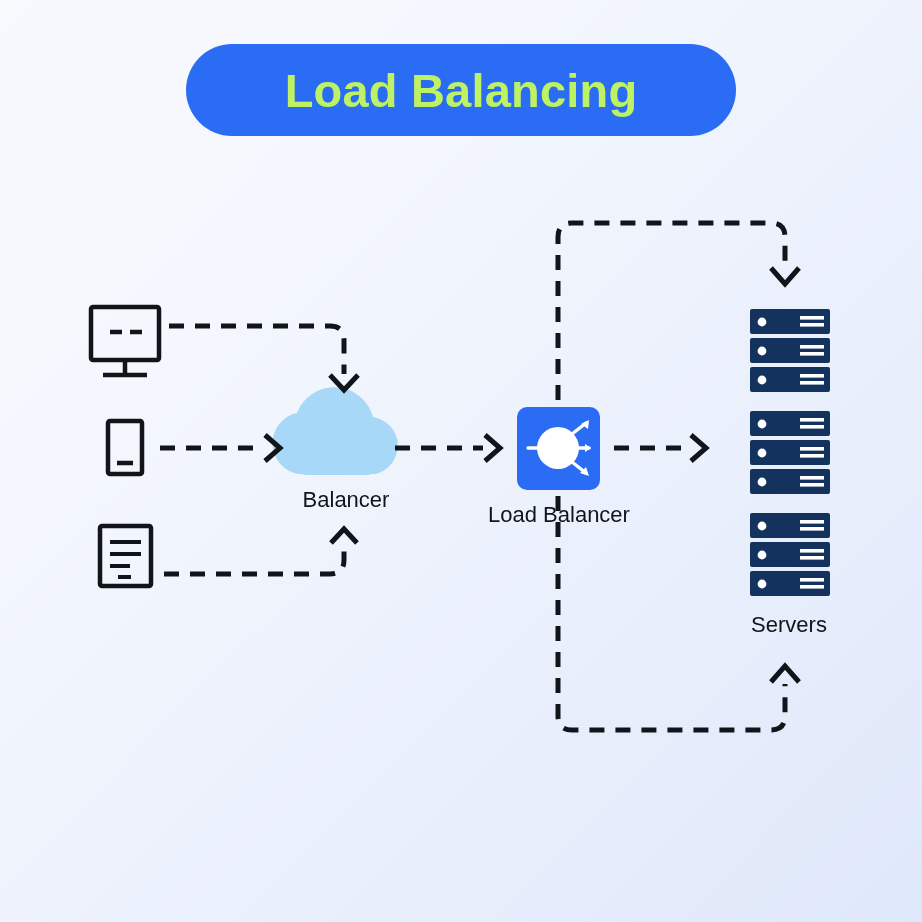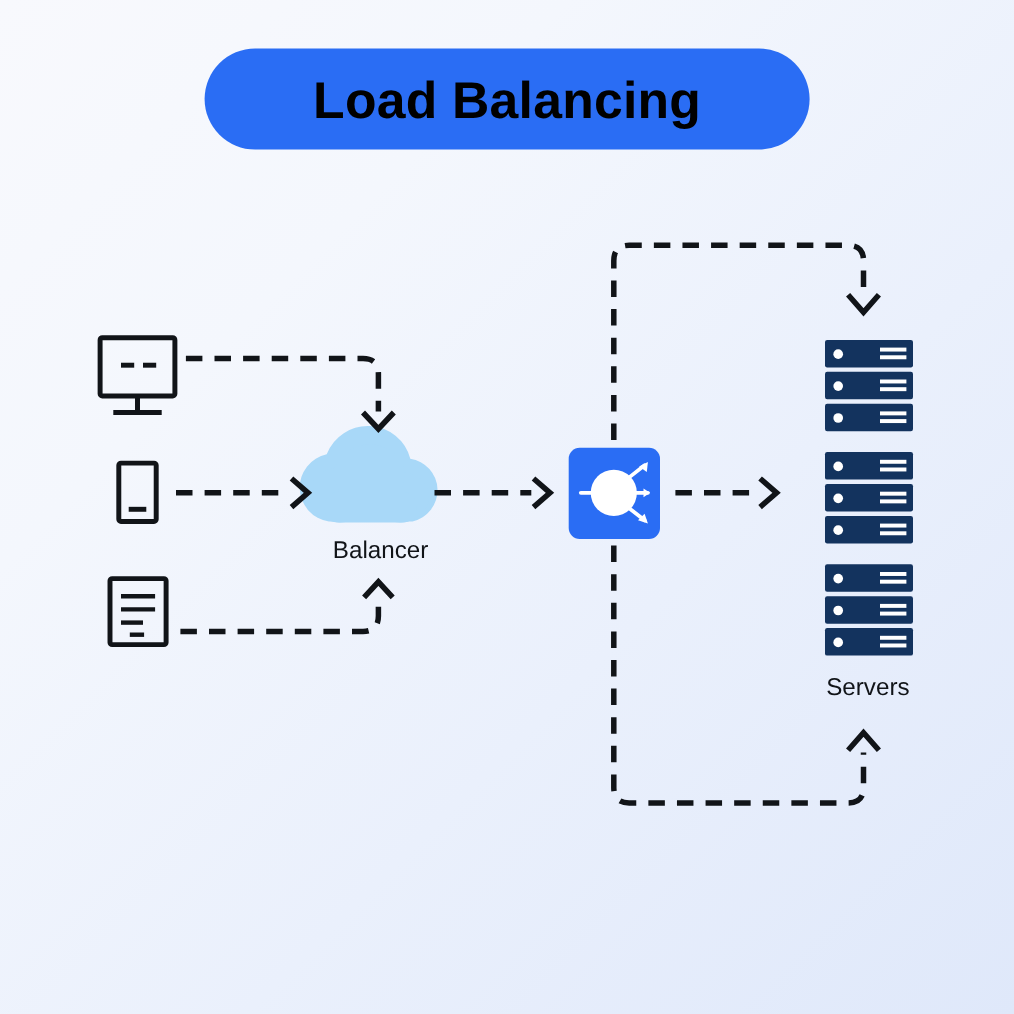--- a/index.html
+++ b/index.html
@@ -26,21 +26,21 @@
     top: 44px;
     width: 550px;
     height: 92px;
     background: #2a6df4;
     border-radius: 46px;
     display: flex;
     align-items: center;
     justify-content: center;
   }
   #title-text {
-    color: #000000;
+    color: #bef264;
     font-size: 47px;
     font-weight: bold;
     letter-spacing: 0.2px;
     font-family: "Liberation Sans", sans-serif;
   }
 
   
   #canvas {
     position: absolute;
     left: 0;
@@ -220,15 +220,16 @@
     </g>
 
     <g>
       <path d="M 558 496 L 558 716 Q 558 730 572 730 L 771 730 Q 785 730 785 716 L 785 684" fill="none" stroke="#111418" stroke-width="5" stroke-dasharray="15 11" stroke-linecap="butt"></path>
       <path d="M 771 682 L 785 666 L 799 682" fill="none" stroke="#111418" stroke-width="5" stroke-linecap="butt" stroke-linejoin="miter"></path>
     </g>
 
   </svg>
 
   <div class="node-label" id="label-internet">Balancer</div>
+  <div class="node-label" id="label-load-balancer">Load Balancer</div>
   <div class="node-label" id="label-servers">Servers</div>
 
 </div>
 
 </body></html>

